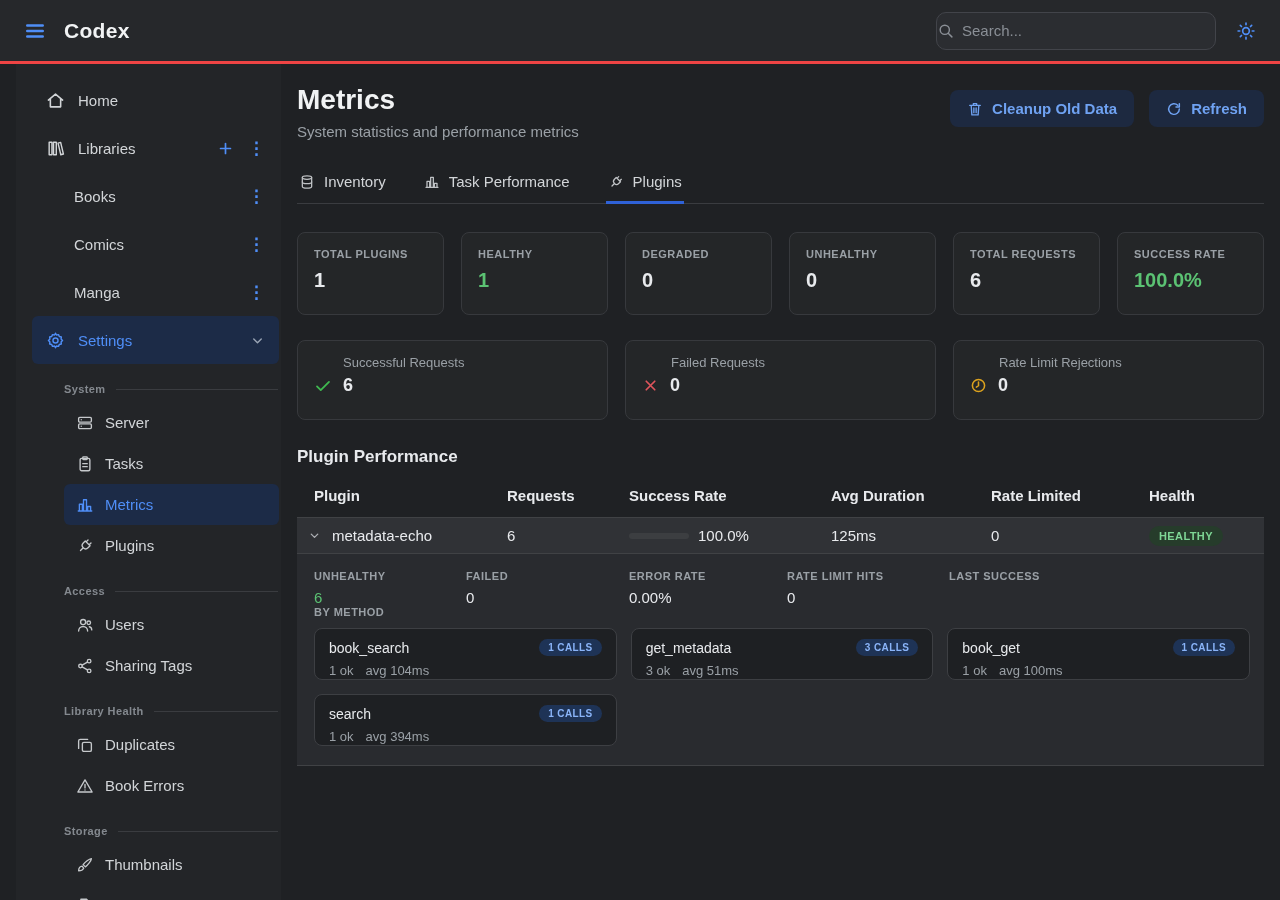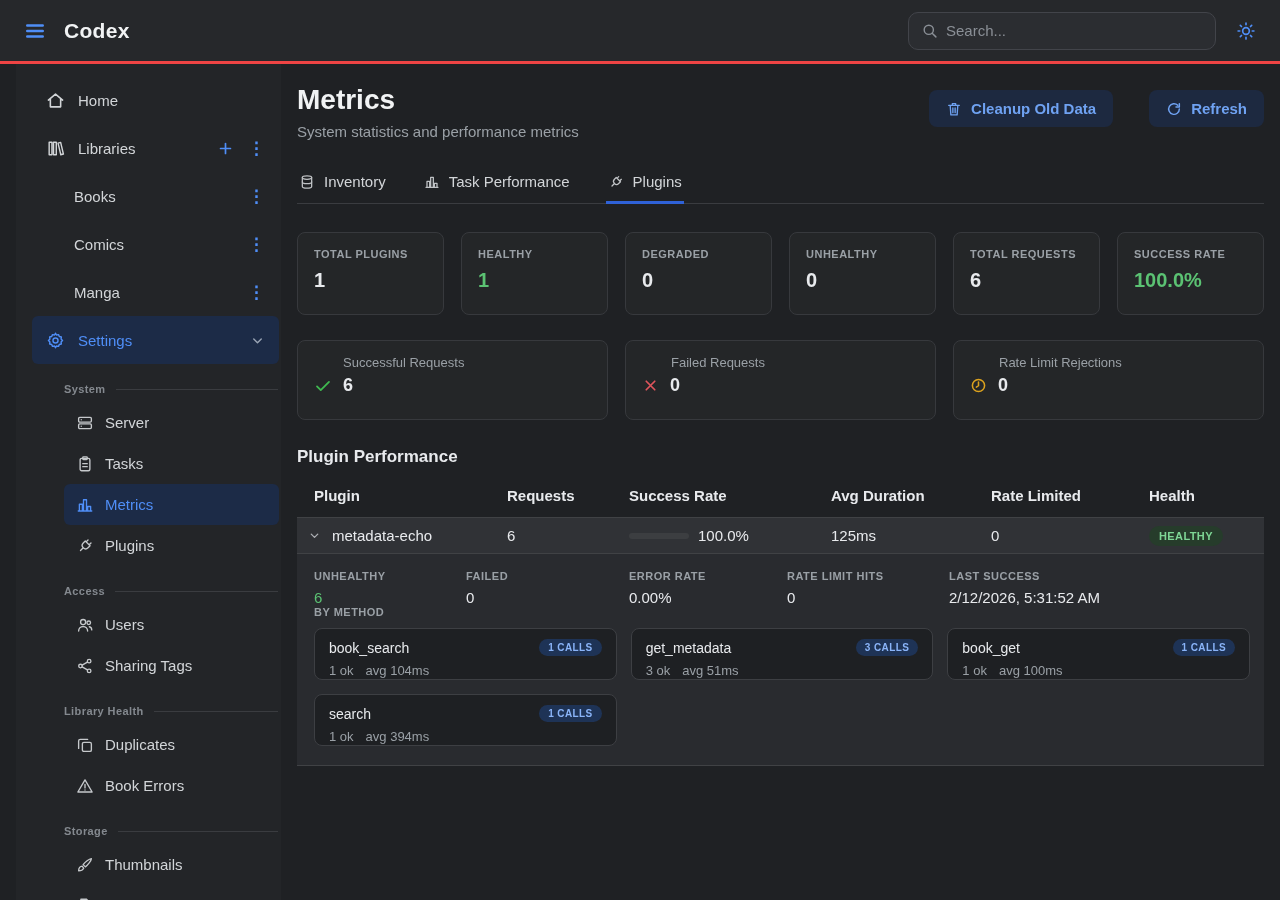--- a/index.html
+++ b/index.html
@@ -12,23 +12,23 @@
 
   
   .topbar {
     position:absolute; top:0; left:0; width:1280px; height:64px;
     background:#26282b; border-bottom:3px solid #ef4444;
     display:flex; align-items:center; padding:0 20px;
   }
   .hamburger { background:none; border:none; color:#4f8ef7; cursor:pointer; padding:4px; }
   .app-title { font-size:21px; font-weight:bold; color:#f1f3f4; margin-left:14px; letter-spacing:.3px; }
   .search-box {
-    margin-left:auto; width:308px; height:38px; background:#2b2d31;
+    margin-left:auto; width:280px; height:38px; background:#2b2d31;
     border:1px solid #42444a; border-radius:10px;
-    display:flex; align-items:center; padding:0 12px; gap:8px; color:#8a8f96;
+    display:flex; align-items:center; padding:0 0; gap:8px; color:#8a8f96;
   }
   .search-box input {
     background:transparent; border:none; outline:none; color:#d6d9dc;
     font-size:15px; width:100%; font-family:inherit;
   }
   .search-box input::placeholder { color:#8a8f96; }
   .theme-btn { background:none; border:none; color:#4f8ef7; margin-left:16px; cursor:pointer; padding:4px; }
 
   
   .sidebar {
@@ -59,21 +59,21 @@
   }
   .sub-item .sic { color:#c6c9cc; }
   .sub-item.active { background:#1c2b47; color:#4f8ef7; }
   .sub-item.active .sic { color:#4f8ef7; }
 
   
   .main { position:absolute; top:64px; left:281px; width:999px; height:836px; padding:20px 16px; background:#1f2124; }
   .page-head { display:flex; justify-content:space-between; align-items:flex-start; }
   .page-title { font-size:28px; font-weight:bold; color:#f1f3f4; }
   .page-subtitle { font-size:15px; color:#9aa0a6; margin-top:7px; }
-  .head-actions { display:flex; gap:36px; margin-top:6px; }
+  .head-actions { display:flex; gap:15px; margin-top:6px; }
   .action-btn {
     height:37px; padding:0 17px; border-radius:8px; background:#1d2940; border:none;
     color:#6fa2f2; font-weight:bold; font-size:15px; font-family:inherit;
     display:flex; align-items:center; gap:9px; cursor:pointer;
   }
 
   .tabs { margin-top:27px; border-bottom:1px solid #3a3c40; display:flex; gap:34px; }
   .tab {
     display:flex; align-items:center; gap:9px; padding:6px 2px 11px;
     color:#d2d5d8; font-size:15px; border-bottom:3px solid transparent; margin-bottom:-1px; cursor:pointer;
@@ -448,21 +448,20 @@
       <div>
         <div class="d-label">ERROR RATE</div>
         <div class="d-value">0.00%</div>
       </div>
       <div>
         <div class="d-label">RATE LIMIT HITS</div>
         <div class="d-value">0</div>
       </div>
       <div>
         <div class="d-label">LAST SUCCESS</div>
-        <div class="d-value">2/12/2026, 5:31:52 AM</div>
       </div>
     </div>
 
     <div class="by-method">BY METHOD</div>
 
     <div class="methods-grid">
       <div class="method-card">
         <div class="m-top">
           <span class="m-name">book_search</span>
           <span class="badge-calls">1 CALLS</span>

